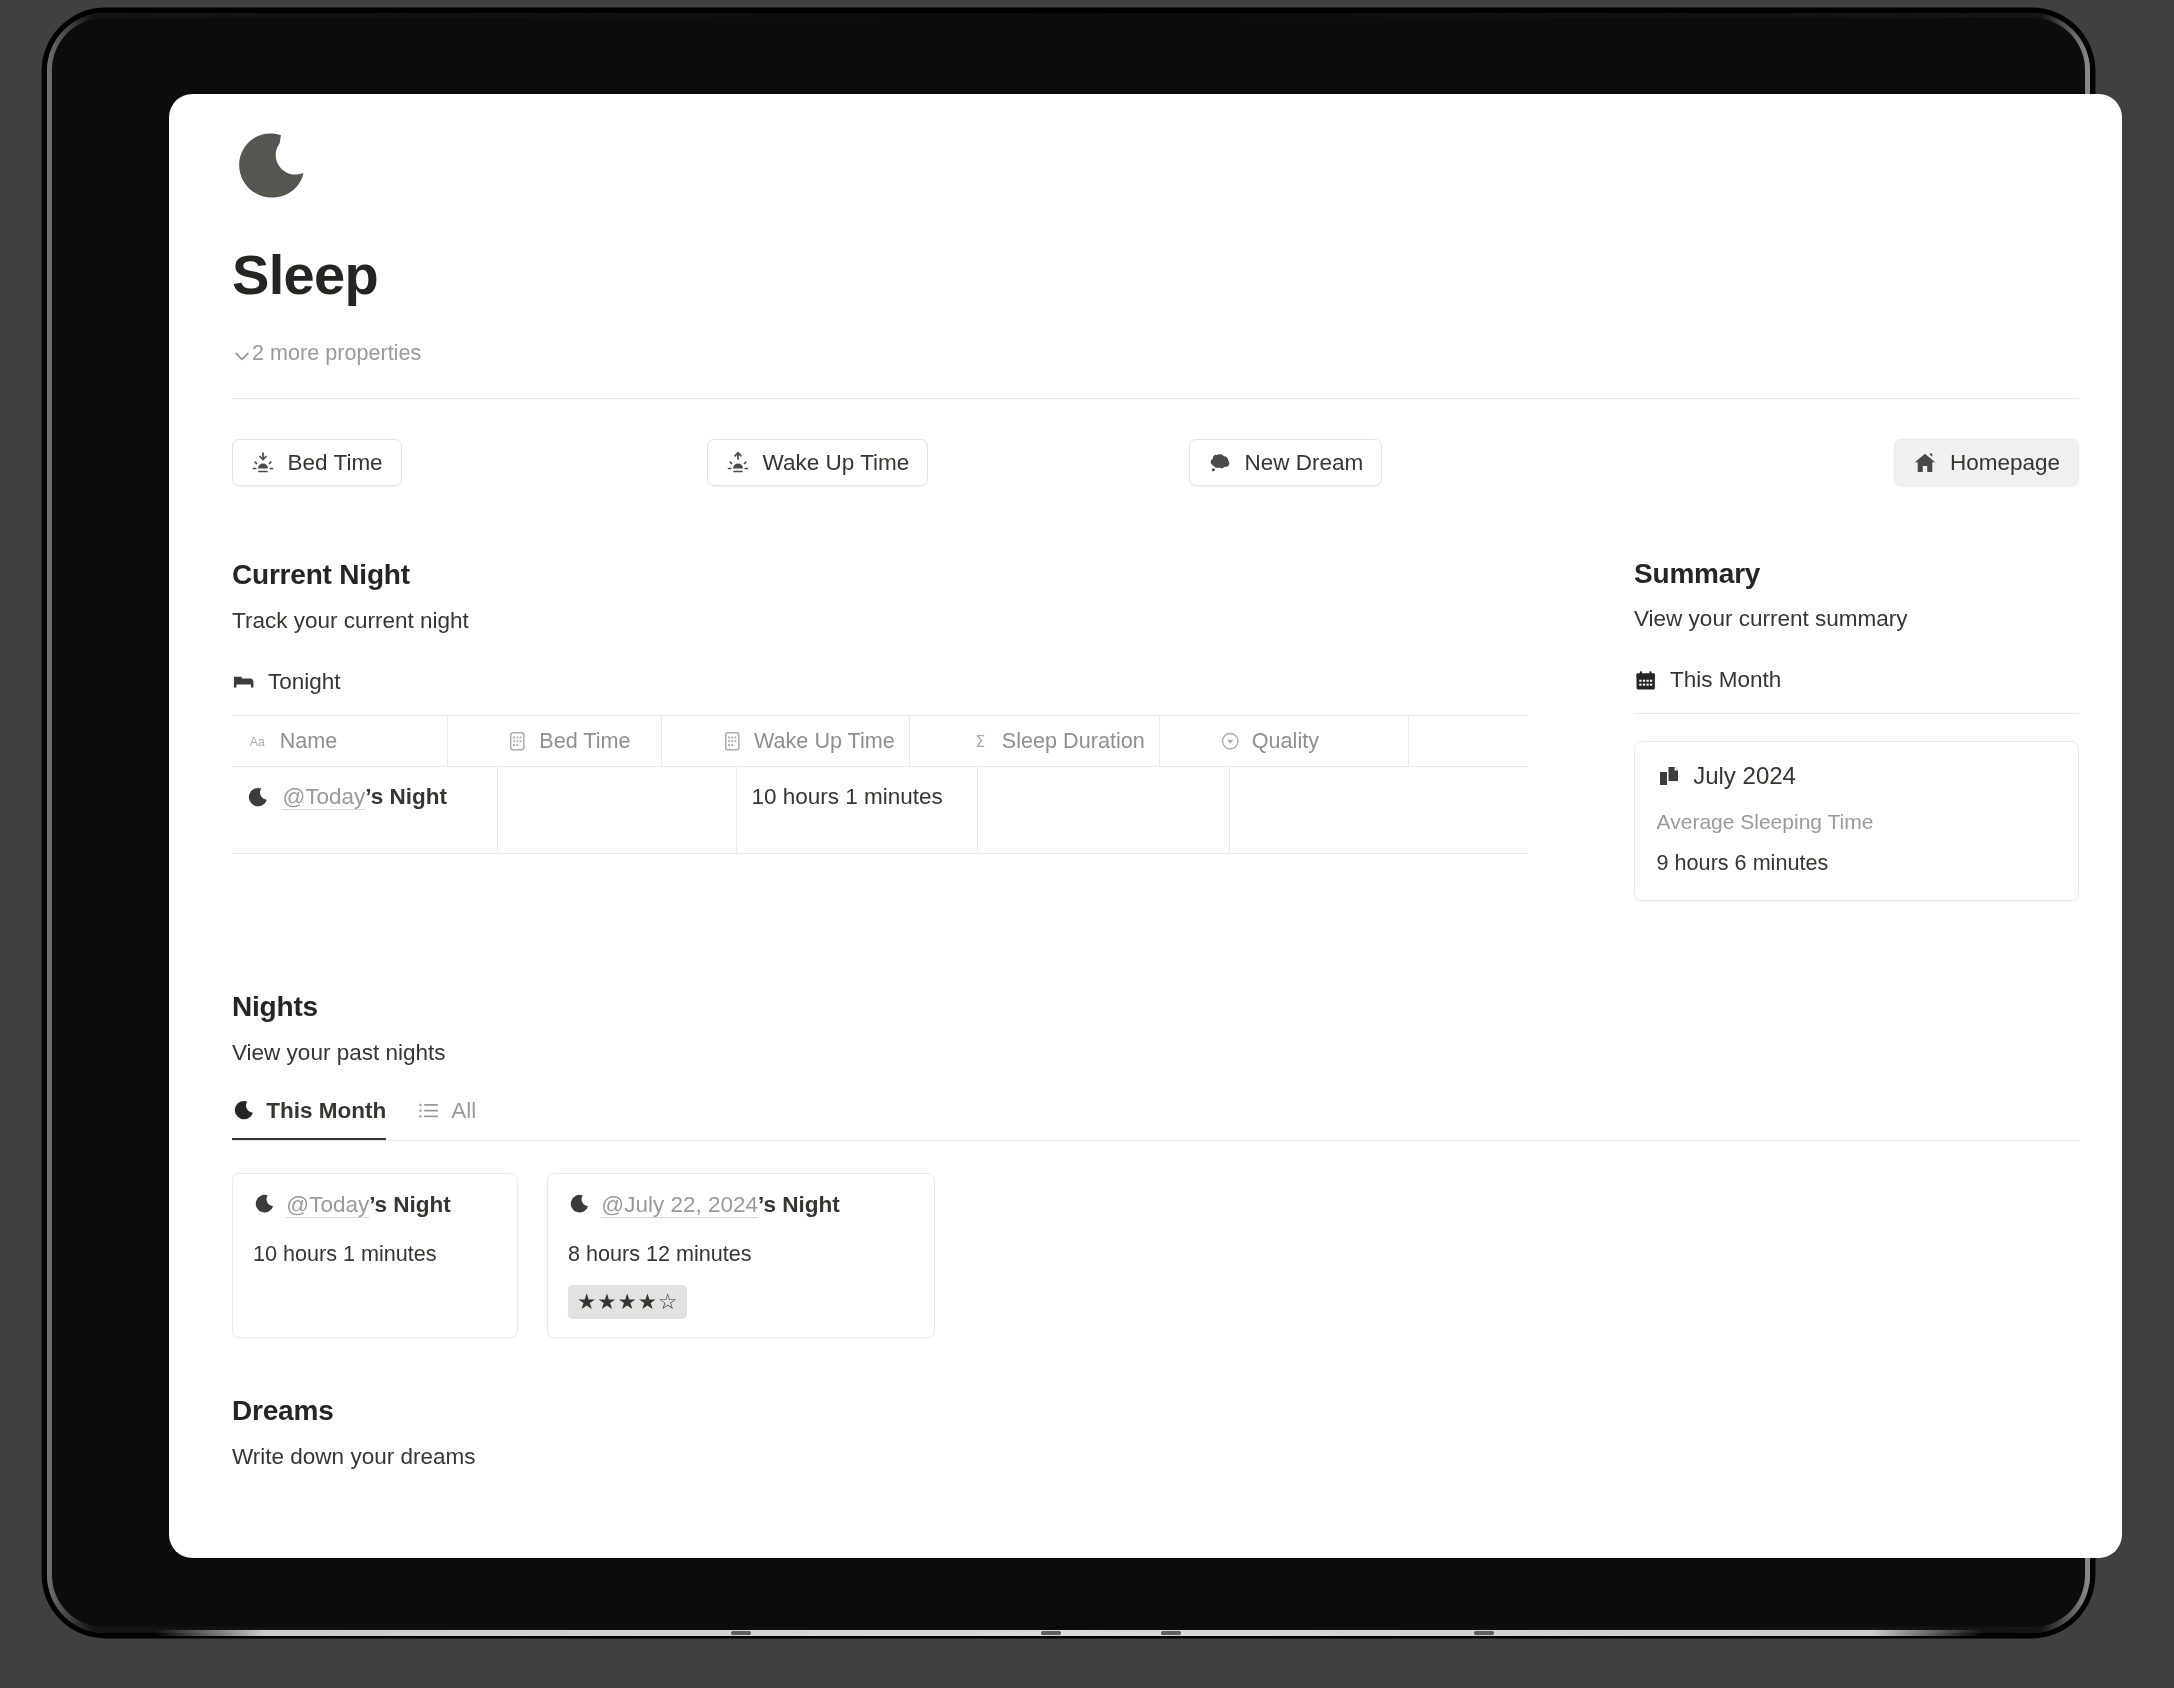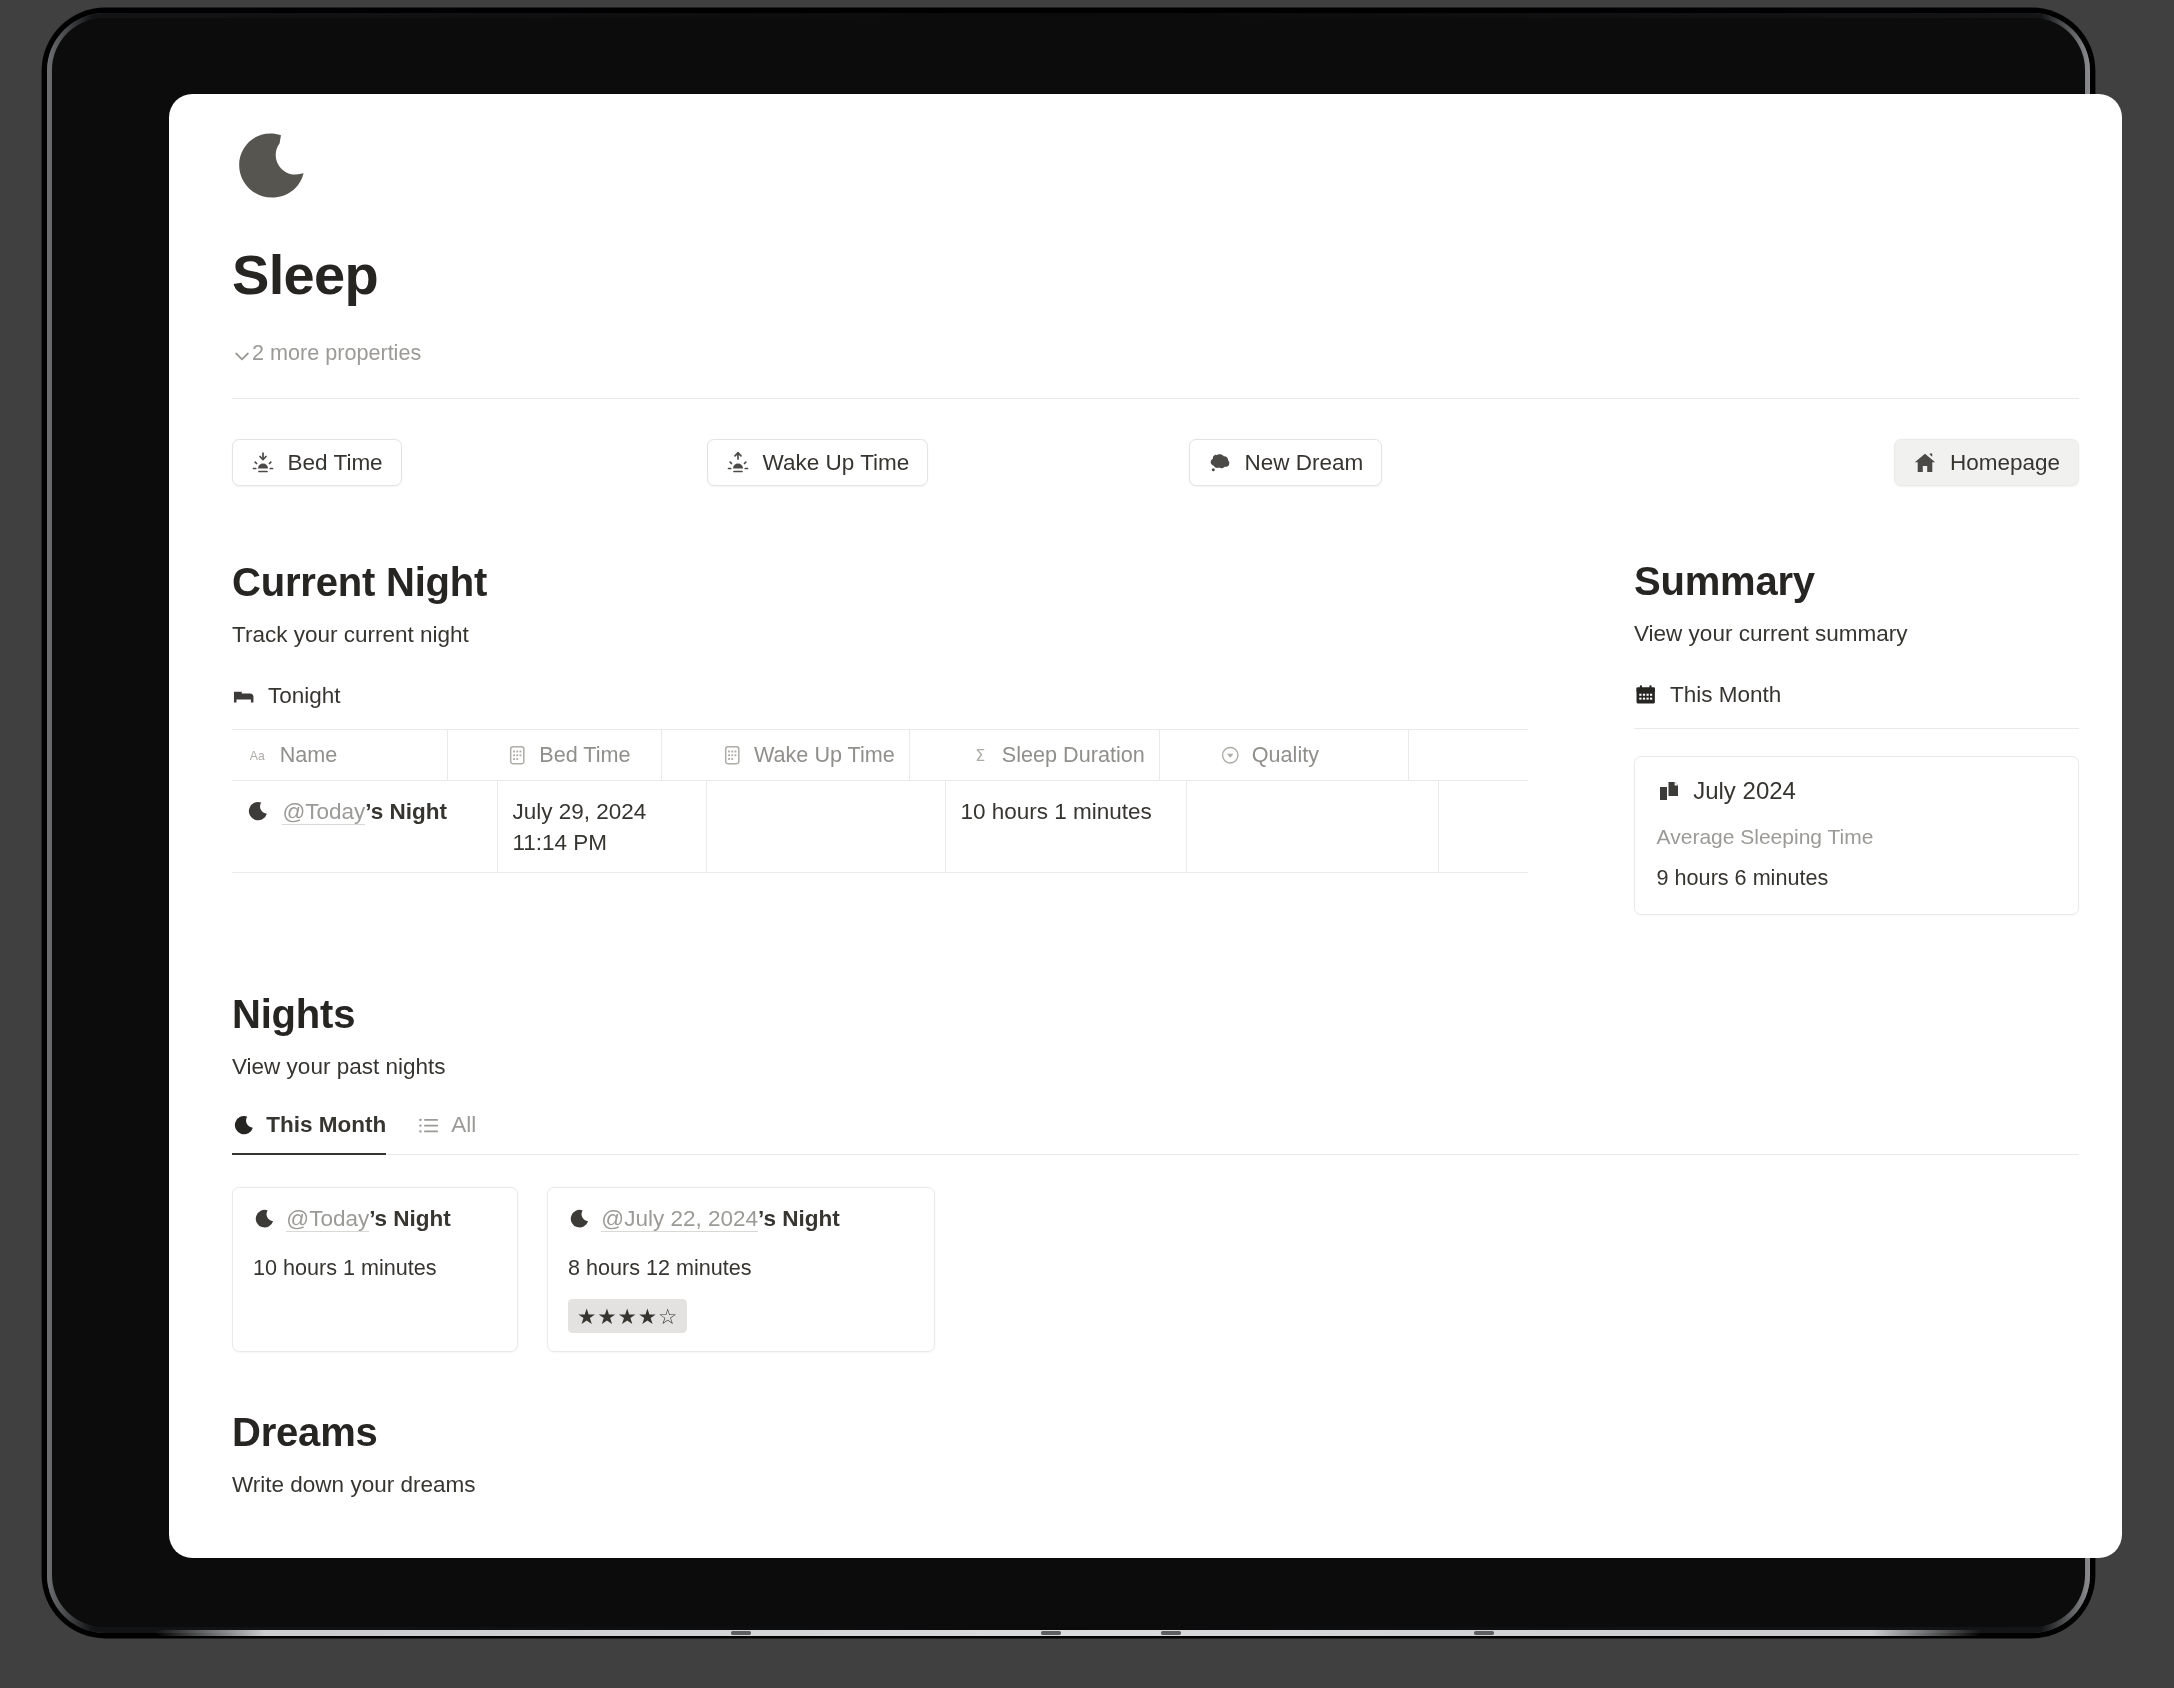--- a/index.html
+++ b/index.html
@@ -128,21 +128,21 @@
   .btn-dream { left: 957px; }
   .btn-home  { right: 0px; }
 
   
   .cols{ position:relative; margin-top: 56px; }
 
   .col-left{ position:absolute; left:0; top:0; width: 1296px; }
   .col-right{ position:absolute; left: 1402px; top:-1.8px; width: 445px; }
 
   .sec-title{
-    font-size: 40px; font-weight:700; color:#262522;
+    font-size: 28px; font-weight:700; color:#262522;
     letter-spacing:-0.2px;
     line-height: 1.2;
   }
   .sec-sub{
     font-size: 22.5px; color:#37352f;
     margin-top: 16px;
   }
 
   .view-tab{
     display:flex; align-items:center; gap:12.6px;
@@ -411,21 +411,20 @@
                   <div class="td c-name">
                     <div class="name-cell">
                       <svg class="name-moon" viewBox="0 0 24 24">
                         <path d="M15.6 2.6A9.4 9.4 0 1 0 21.4 14a7.4 7.4 0 0 1-5.8-11.4z" fill="#3c3b37"></path>
                       </svg>
                       <div>
                         <span class="mention">@Today</span><span class="nm-strong">’s Night</span>
                       </div>
                     </div>
                   </div>
-                  <div class="td c-bed" style="max-width:209px;">July 29, 2024 11:14 PM</div>
                   <div class="td c-wake"></div>
                   <div class="td c-dur">10 hours 1 minutes</div>
                   <div class="td c-qual"></div>
                   <div class="td c-rest"></div>
                 </div>
               </div>
             </div>
 
             <div class="col-right">
               <div class="sec-title">Summary</div>

